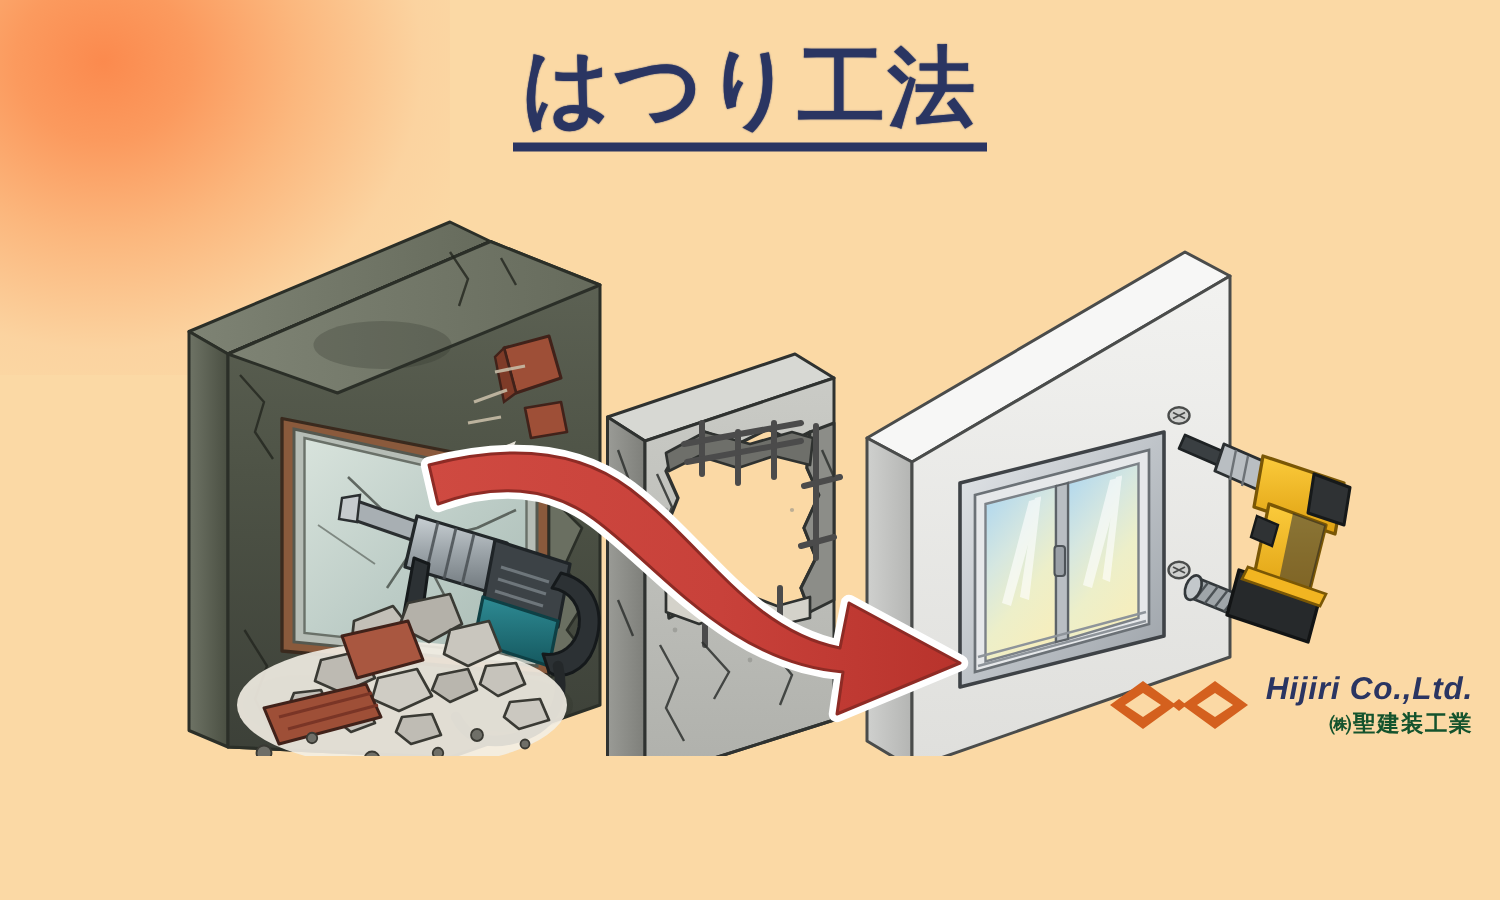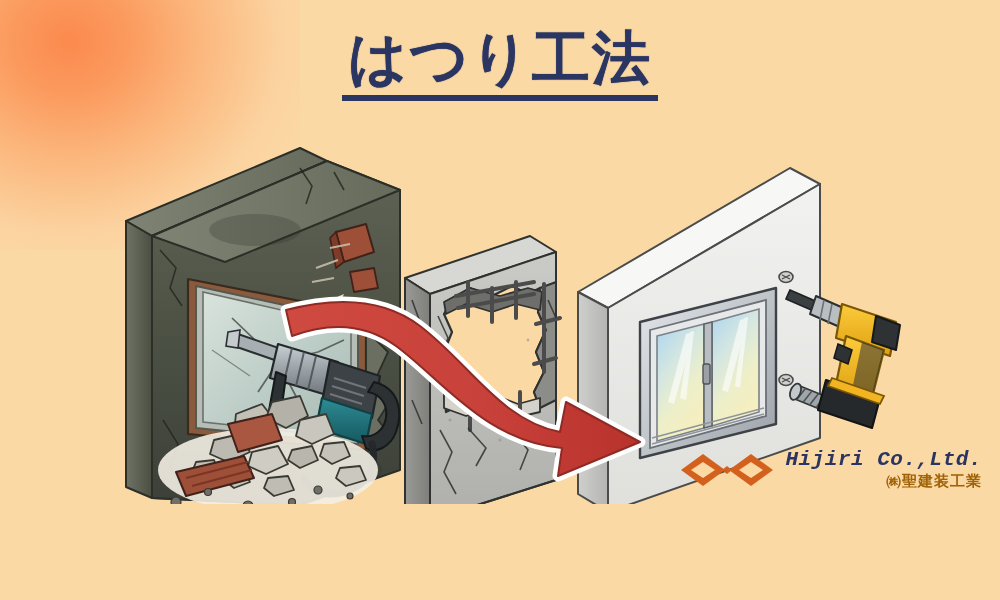--- a/index.html
+++ b/index.html
@@ -39,27 +39,27 @@
   .art{position:absolute;left:0;top:0;width:1000px;height:600px;}
 
   
   .logo{
     position:absolute;right:18px;bottom:14px;
     display:flex;align-items:center;gap:10px;z-index:50;
   }
   .logo-mark{width:96px;height:36px;flex:0 0 auto;}
   .logo-text{display:flex;flex-direction:column;align-items:flex-end;line-height:1;}
   .logo-en{
-    font-family:Liberation Mono, monospace;
+    font-family:Liberation Sans, sans-serif;
     font-weight:bold;font-style:italic;font-size:21px;color:#2A3562;
     letter-spacing:.5px;white-space:nowrap;
   }
   .logo-jp{
-    font-family:Liberation Mono, monospace;
-    font-weight:bold;font-size:15px;color:#a16207;letter-spacing:1px;
+    font-family:Liberation Sans, sans-serif;
+    font-weight:bold;font-size:15px;color:#14532d;letter-spacing:1px;
     margin-top:5px;white-space:nowrap;
   }
 </style>
 </head>
 <body>
 
 <div id="stage">
 
   <div class="glow"></div>
 

